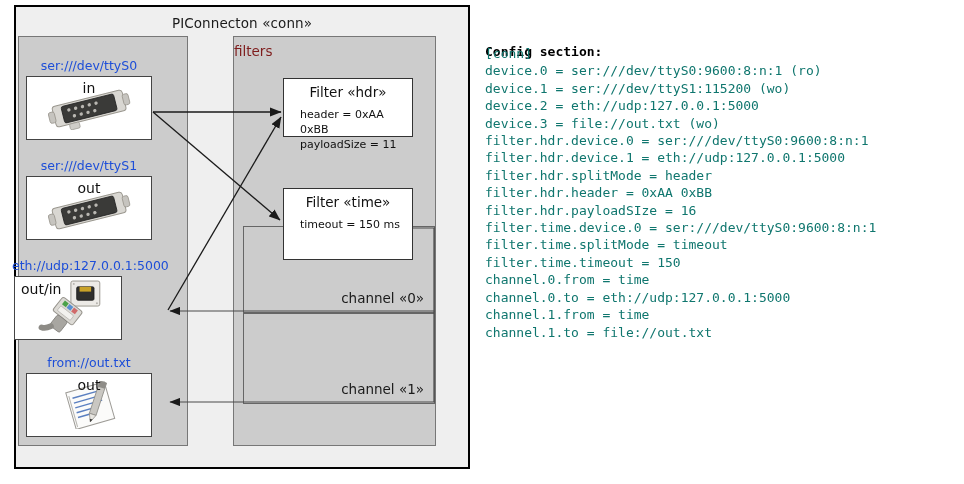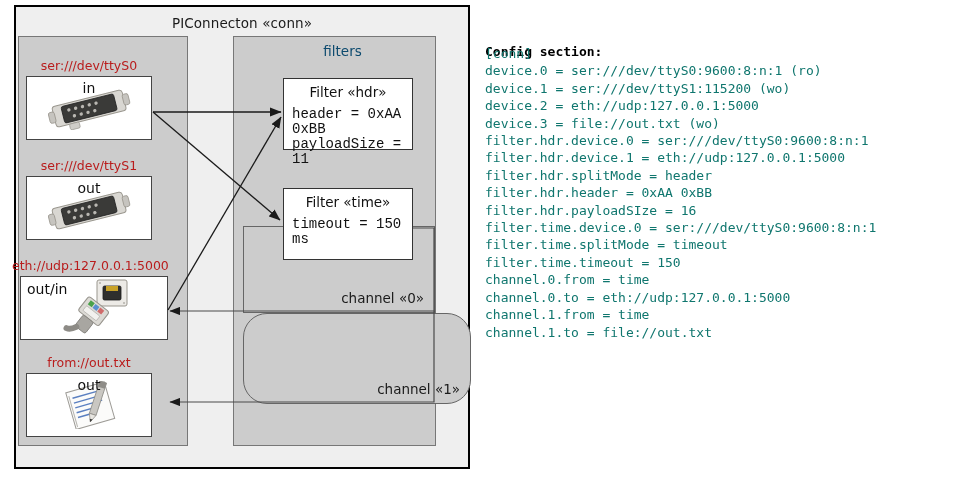--- a/index.html
+++ b/index.html
@@ -52,35 +52,34 @@
     width: 170px; height: 410px;
   }
   #panel-filters {
     left: 233px; top: 36px;
     width: 203px; height: 410px;
   }
   .panel-title {
     position: absolute;
     left: 0; top: 6px;
     width: 100%;
-    text-align: center;
+    text-align: left;
     font-size: 13.5px;
-    color: #0c4a6e;
-    margin-left: 8px;
+    color: #7f1d1d;
   }
 
   
   .dev-group { position: absolute; }
   .dev-caption {
     position: absolute;
     left: 0; top: 0;
     width: 100%;
     text-align: center;
     font-size: 12.5px;
-    color: #b91c1c;
+    color: #1d4ed8;
     white-space: nowrap;
   }
   .dev-card {
     position: absolute;
     left: 0; top: 18px;
     width: 100%;
     height: 64px;
     background: #ffffff;
     border: 1px solid #444444;
     box-sizing: border-box;
@@ -97,68 +96,67 @@
     text-align: center;
   }
   .dev-label.leftish {
     left: 6px; top: 4px;
   }
 
   #dev-ttys0 { left: 26px; top: 58px;  width: 126px; }
   #dev-ttys1 { left: 26px; top: 158px; width: 126px; }
   #dev-eth   { left: 12px; top: 258px; width: 140px; }
   #dev-file  { left: 26px; top: 355px; width: 126px; }
-  #dev-eth .dev-card { left: 8px; width: 148px; }
+  #dev-eth .dev-card { left: 2px; width: 108px; }
   #dev-eth .dev-caption { text-align: left; left: 0; }
 
   
   .icon-wrap {
     position: absolute;
     left: 0; top: 0; right: 0; bottom: 0;
     display: flex;
     align-items: center;
     justify-content: center;
     pointer-events: none;
   }
   .icon-wrap svg { display: block; }
 
   
   .filter-card {
     position: absolute;
     background: #ffffff;
     border: 1px solid #333333;
     box-sizing: border-box;
   }
-  #filter-hdr  { left: 283px; top: 78px;  width: 130px; height: 72px; }
+  #filter-hdr  { left: 283px; top: 78px;  width: 130px; height: 59px; }
   #filter-time { left: 283px; top: 188px; width: 130px; height: 72px; }
   .filter-title {
     position: absolute;
     left: 0; top: 5px; width: 100%;
     text-align: center;
     font-size: 13.5px;
     color: #111111;
   }
   .filter-props {
     position: absolute;
-    left: 8px; top: 28px;
-    font-size: 14px;
+    left: 16px; top: 28px;
+    font-size: 11px;
     line-height: 15px;
     color: #111111;
-    font-family: Liberation Mono, monospace;
   }
 
   
   .channel-box {
     position: absolute;
     border: 1px solid #666666;
     background: #cccccc;
     box-sizing: border-box;
   }
   #channel-0 { left: 243px; top: 226px; width: 192px; height: 87px; text-align: center; }
-  #channel-1 { left: 243px; top: 313px; width: 228px; height: 91px; border-radius: 24px; }
+  #channel-1 { left: 243px; top: 313px; width: 192px; height: 91px; }
   .channel-label {
     position: absolute;
     right: 10px; bottom: 6px;
     font-size: 13.5px;
     color: #1a1a1a;
     white-space: nowrap;
   }
 
   
   #connectors {

